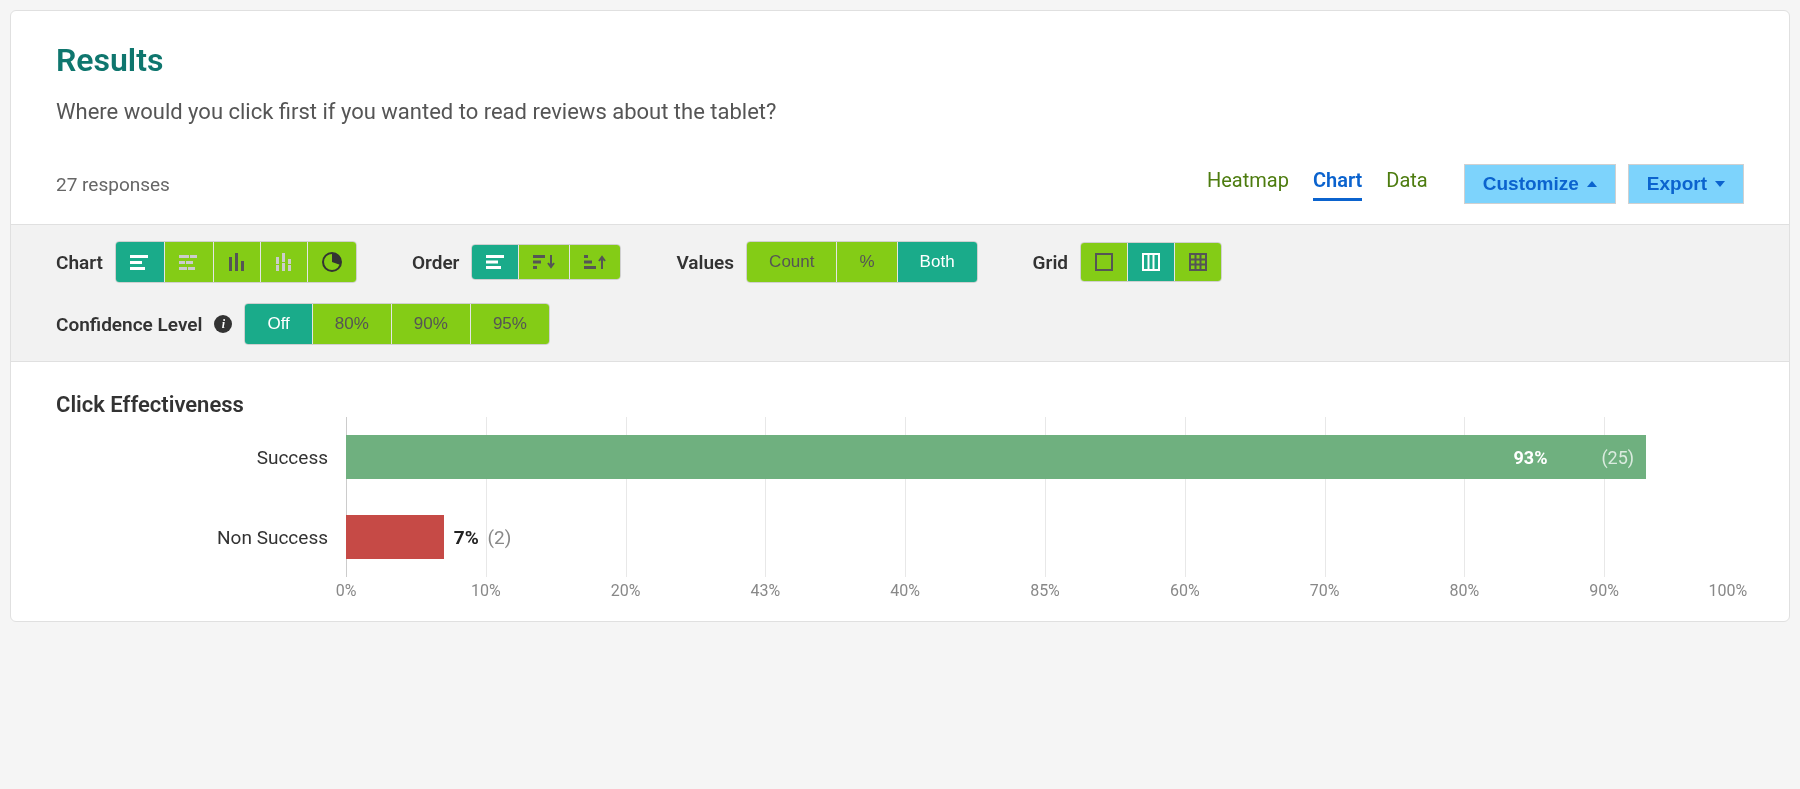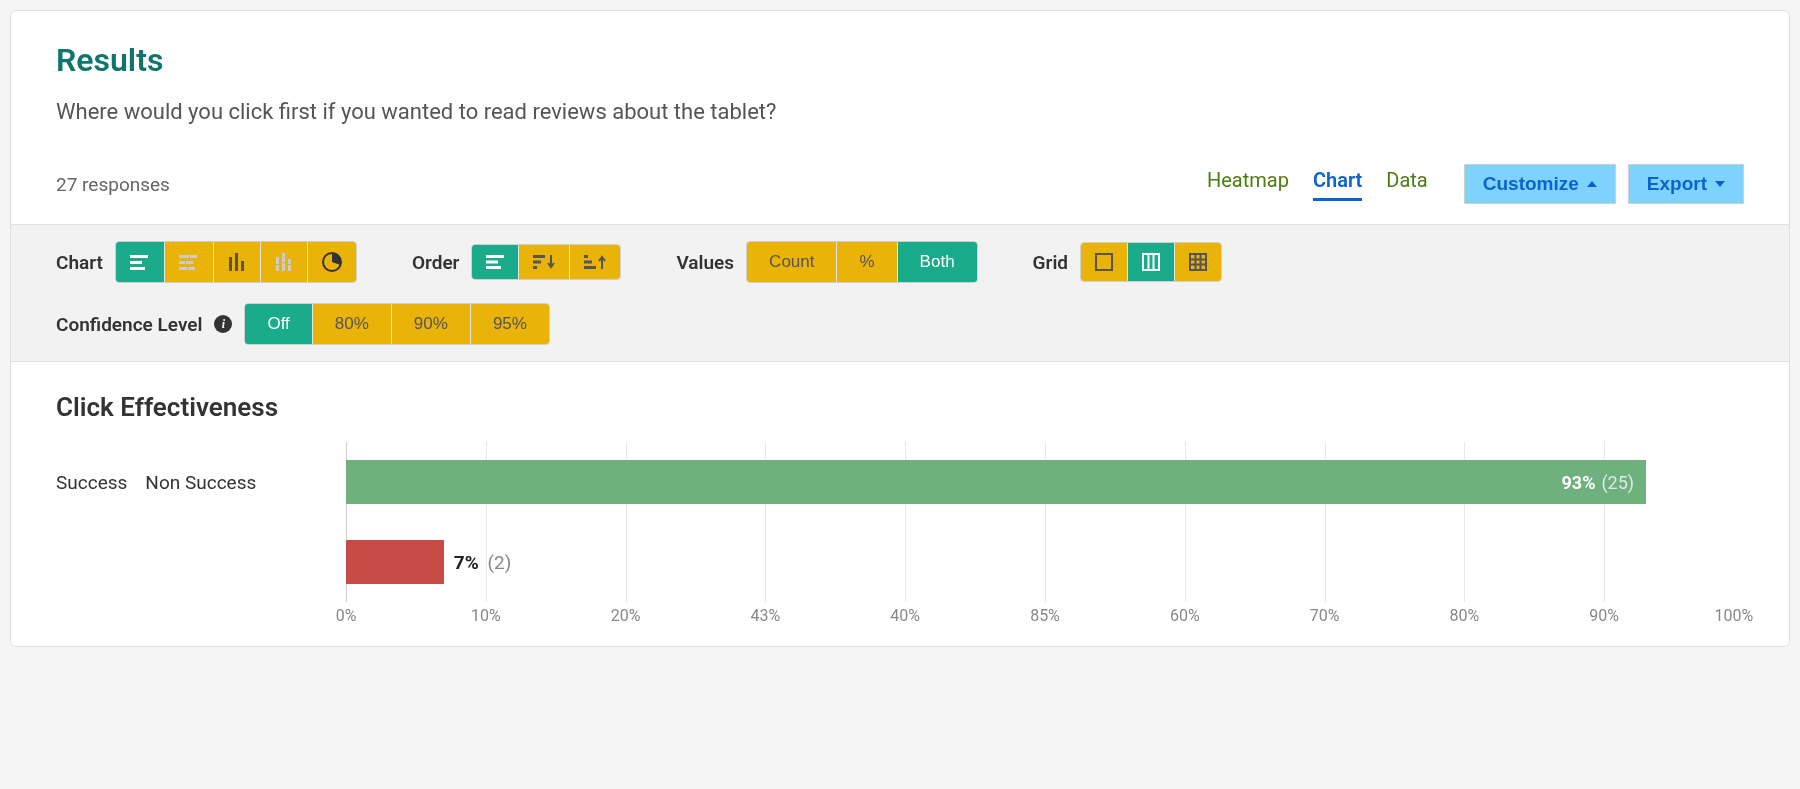--- a/index.html
+++ b/index.html
@@ -135,54 +135,53 @@
     border: 1px solid #d0d0d0;
     border-radius: 4px;
     overflow: hidden;
     background: #fff;
   }
   .btn-seg {
     padding: 10px 14px;
     min-width: 44px;
     font-size: 17px;
     color: #555;
-    background: #eab308;
+    background: #84cc16;
     border: none;
     border-right: 1px solid #e5e5e5;
     cursor: pointer;
     display: inline-flex;
     align-items: center;
     justify-content: center;
   }
   .btn-seg:last-child { border-right: none; }
   .btn-seg.active {
     background: #1aab8a;
     color: #fff;
   }
   .btn-seg.disabled { color: #ccc; cursor: default; }
   .btn-seg.wide { padding: 10px 22px; }
 
   
   .chart-section {
     padding: 30px 45px 40px 45px;
   }
   .chart-title {
-    font-size: 26px;
+    font-size: 22px;
     font-weight: 600;
-    margin-bottom: 20px;
   }
   .chart-wrap {
     display: flex;
     align-items: stretch;
   }
   .chart-labels {
     width: 290px;
     flex: none;
     display: flex;
-    flex-direction: row;
+    flex-direction: column;
   }
   .chart-label {
     height: 80px;
     display: flex;
     align-items: center;
     justify-content: flex-end;
     padding-right: 18px;
     font-size: 19px;
     color: #333;
   }
@@ -209,20 +208,21 @@
     position: relative;
   }
   .bar {
     height: 44px;
     display: flex;
     align-items: center;
     justify-content: flex-end;
     padding: 0 12px;
     font-size: 18px;
     white-space: nowrap;
+    gap: 48px;
   }
   .bar.green { background: #6fb07f; }
   .bar.red   { background: #c64a46; }
   .bar .val-primary { font-weight: 700; }
   .bar.green .val-primary { color: #fff; }
   .bar.green .val-secondary { color: rgba(255,255,255,0.75); margin-left: 6px; }
   .bar-outside {
     margin-left: 10px;
     font-size: 19px;
   }
@@ -239,21 +239,21 @@
     position: relative;
     font-size: 16px;
     color: #888;
   }
   .x-tick span {
     position: absolute;
     left: 0;
     transform: translateX(-50%);
   }
   .x-tick:last-child span.last {
-    right: 10px; left: auto; transform: translateX(50%);
+    right: 16px; left: auto; transform: translateX(50%);
   }
 
   svg { display: block; }
 </style>
 </head>
 <body>
 
 <div class="card">
 
   <div class="header-section">

